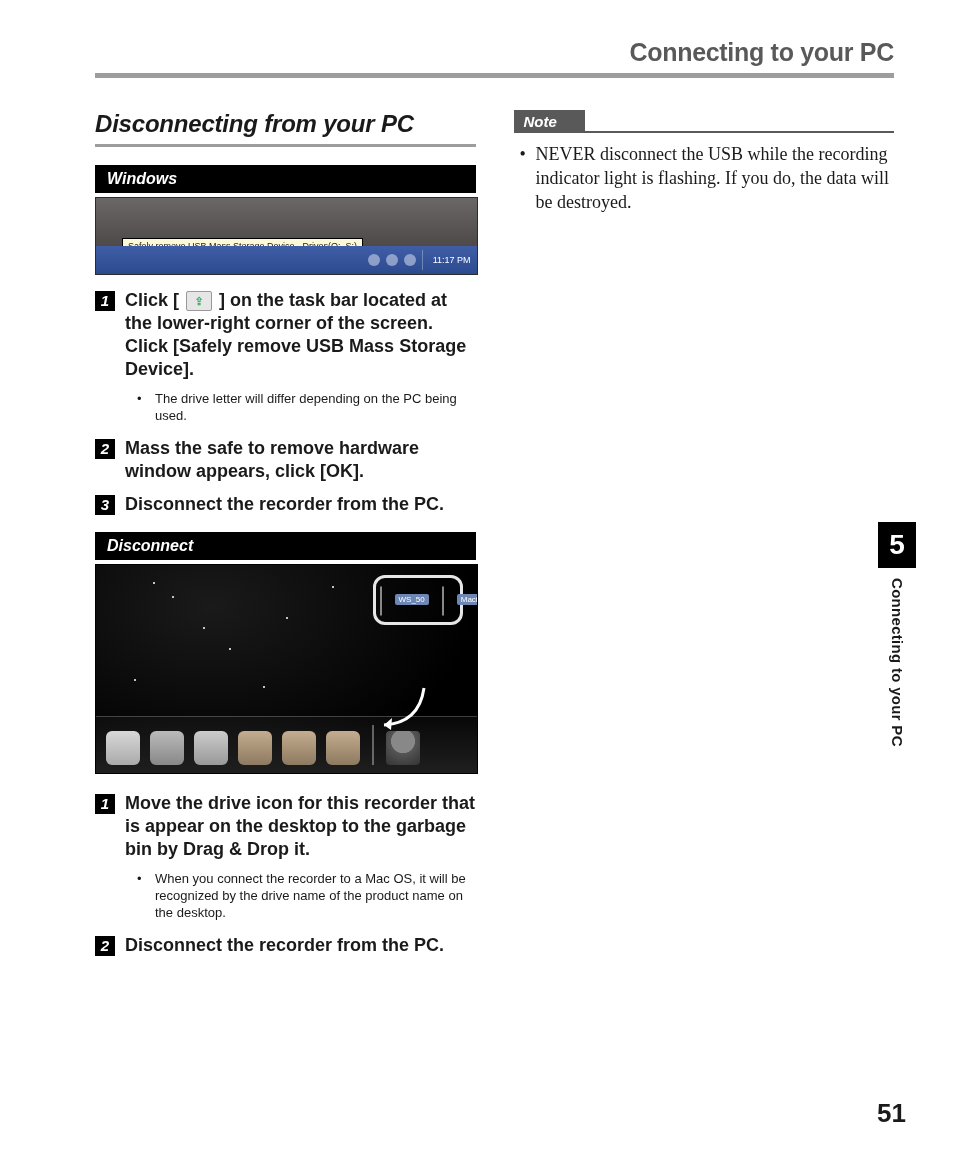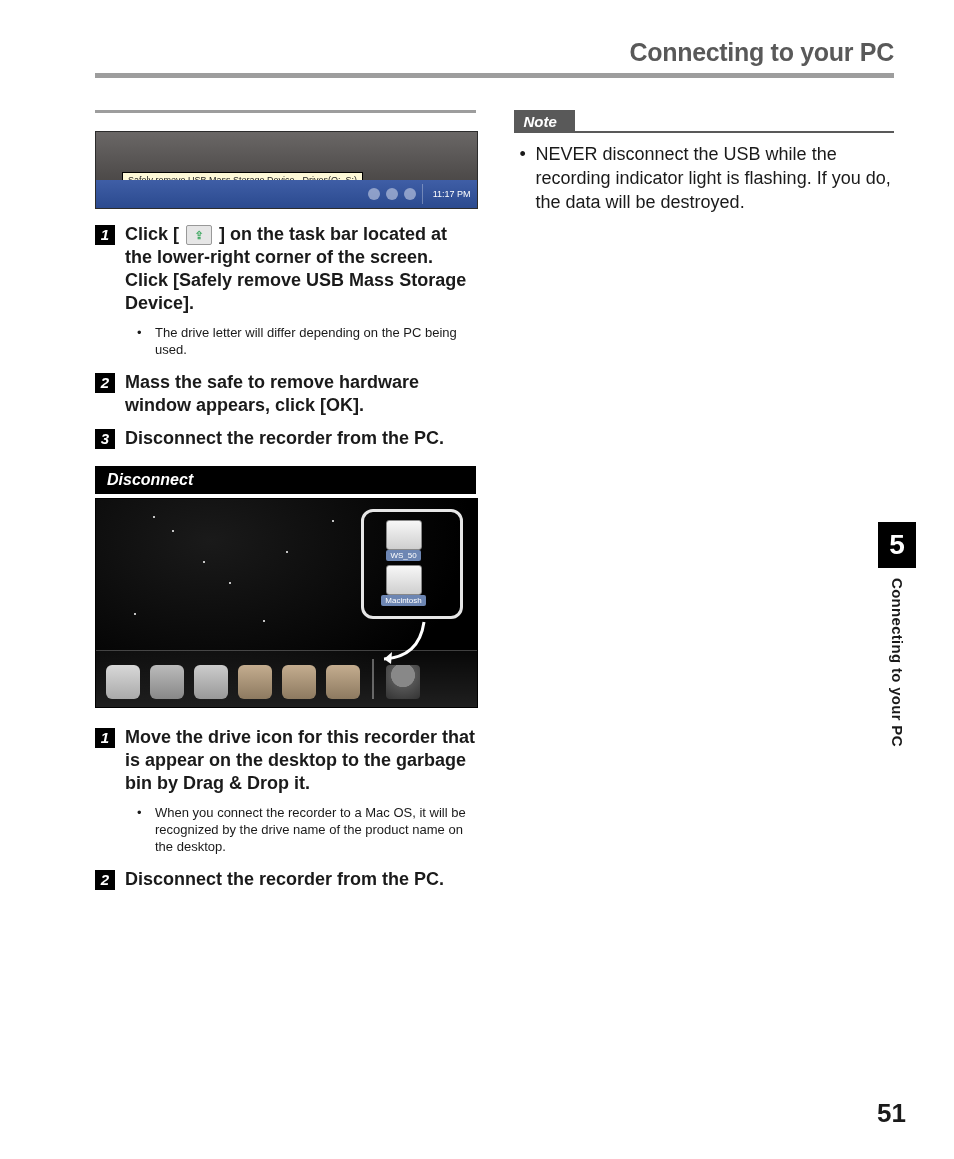--- a/index.html
+++ b/index.html
@@ -126,25 +126,25 @@
   .mac-stars i {
     position:absolute; width:2px; height:2px; background:#fff; border-radius:50%;
   }
   .mac-drives-box {
     position: absolute;
     right: 14px;
     top: 10px;
     width: 72px;
     border: 3px solid #e6e6e6;
     border-radius: 12px;
-    padding: 8px 20px 6px 4px;
-    display: flex;
-    flex-direction: column;
+    padding: 8px 8px 6px 4px;
+    display: flex;
+    flex-direction: row;
     align-items: center;
-    gap: 0;
+    gap: 13px;
     background: rgba(0,0,0,.2);
   }
   .mac-drive-icon {
     width: 34px; height: 28px;
     background: linear-gradient(#f7f7f7,#cfcfcf);
     border: 1px solid #888;
     border-radius: 3px;
   }
   .mac-drive-label {
     background: #6d86b3;
@@ -242,32 +242,33 @@
   
   .note-header {
     display: flex;
     margin-bottom: 10px;
   }
   .note-tab {
     background: #595959;
     color: #fff;
     font-weight: 700;
     font-style: italic;
-    padding: 3px 18px 3px 10px;
+    padding: 3px 28px 3px 10px;
     font-size: 15px;
   }
   .note-line {
     flex: 1;
     border-bottom: 2px solid #595959;
   }
   .note-bullet {
     font-size: 18px;
     line-height: 1.32;
     position: relative;
     padding-left: 22px;
+    font-family: Liberation Serif, serif;
   }
   .note-bullet::before {
     content: "•";
     position: absolute;
     left: 6px;
     top: 0;
   }
   
   .side-tab {
     position: absolute;
@@ -309,22 +310,24 @@
 
 <div class="page">
 
   <div class="running-head">Connecting to your PC</div>
   <div class="running-head-rule"></div>
 
   <div class="columns">
 
     <div class="col">
 
+      <h2 class="section-title">Disconnecting from your PC</h2>
       <div class="section-rule"></div>
 
+      <div class="os-label">Windows</div>
 
       <div class="win-shot">
         <div class="win-tooltip">Safely remove USB Mass Storage Device - Drives(Q:, S:)</div>
         <div class="win-taskbar">
           <span class="win-tray-icon"></span>
           <span class="win-tray-icon"></span>
           <span class="win-tray-icon"></span>
           <span class="win-divider"></span>
           <span class="win-clock">11:17 PM</span>
         </div>

